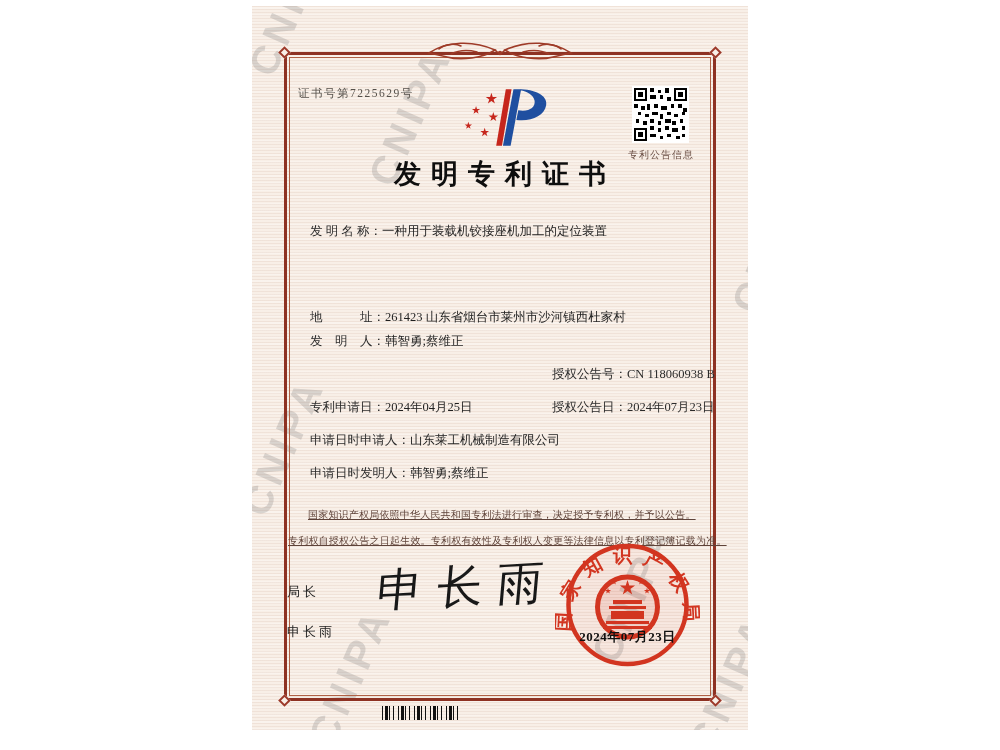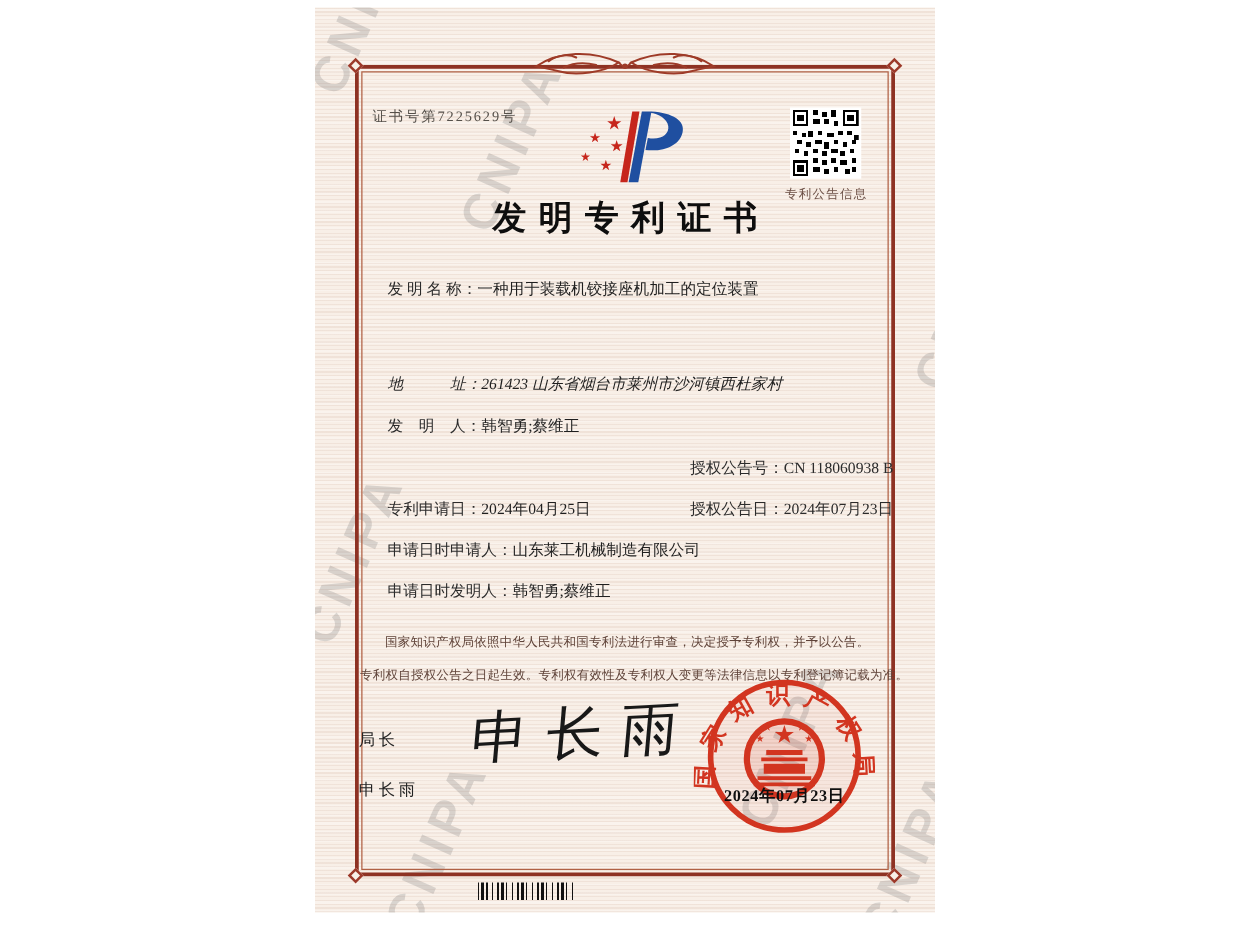--- a/index.html
+++ b/index.html
@@ -65,21 +65,21 @@
     letter-spacing:10px; text-indent:10px;
   }
 
   .field { position:absolute; left:58px; font-size:12.5px; color:#2b2b2b; white-space:nowrap; }
   .field .lbl { display:inline-block; color:#2b2b2b; }
   .field .val { color:#1f1f1f; }
   .field-right { position:absolute; left:300px; font-size:12.5px; color:#2b2b2b; white-space:nowrap; }
 
   .legal {
     position:absolute; left:36px; top:496px; width:468px;
-    font-size:10px; color:#5f4339; line-height:26px; letter-spacing:0.2px;
+    font-size:10px; color:#5f4339; line-height:26px; letter-spacing:0.2px;text-decoration:underline;
   }
   .legal .l1 { text-indent:2em; white-space:nowrap; }
   .legal .l2 { white-space:nowrap; }
 
   .director { position:absolute; left:35px; top:577px; font-size:13px; color:#222; letter-spacing:3px; }
   .director div { margin-bottom:22px; }
 
   .signature {
     position:absolute; left:110px; top:550px; width:210px; text-align:center;
     font-size:46px; color:#181818; transform:rotate(-3deg) skewX(-8deg);
@@ -216,21 +216,21 @@
         </g>
       </svg>
     </div>
     <div class="qr-caption">专利公告信息</div>
 
     <div class="title">发明专利证书</div>
 
     <div class="field" style="top:217px;">
       <span class="lbl">发 明 名 称：</span><span class="val">一种用于装载机铰接座机加工的定位装置</span>
     </div>
-    <div class="field" style="top:293px;font-style:italic;">
+    <div class="field" style="top:303px;">
       <span class="lbl">地　　　址：</span><span class="val">261423 山东省烟台市莱州市沙河镇西杜家村</span>
     </div>
     <div class="field" style="top:327px;">
       <span class="lbl">发　明　人：</span><span class="val">韩智勇;蔡维正</span>
     </div>
     <div class="field-right" style="top:360px;">
       <span class="lbl">授权公告号：</span><span class="val">CN 118060938 B</span>
     </div>
     <div class="field" style="top:393px;">
       <span class="lbl">专利申请日：</span><span class="val">2024年04月25日</span>

